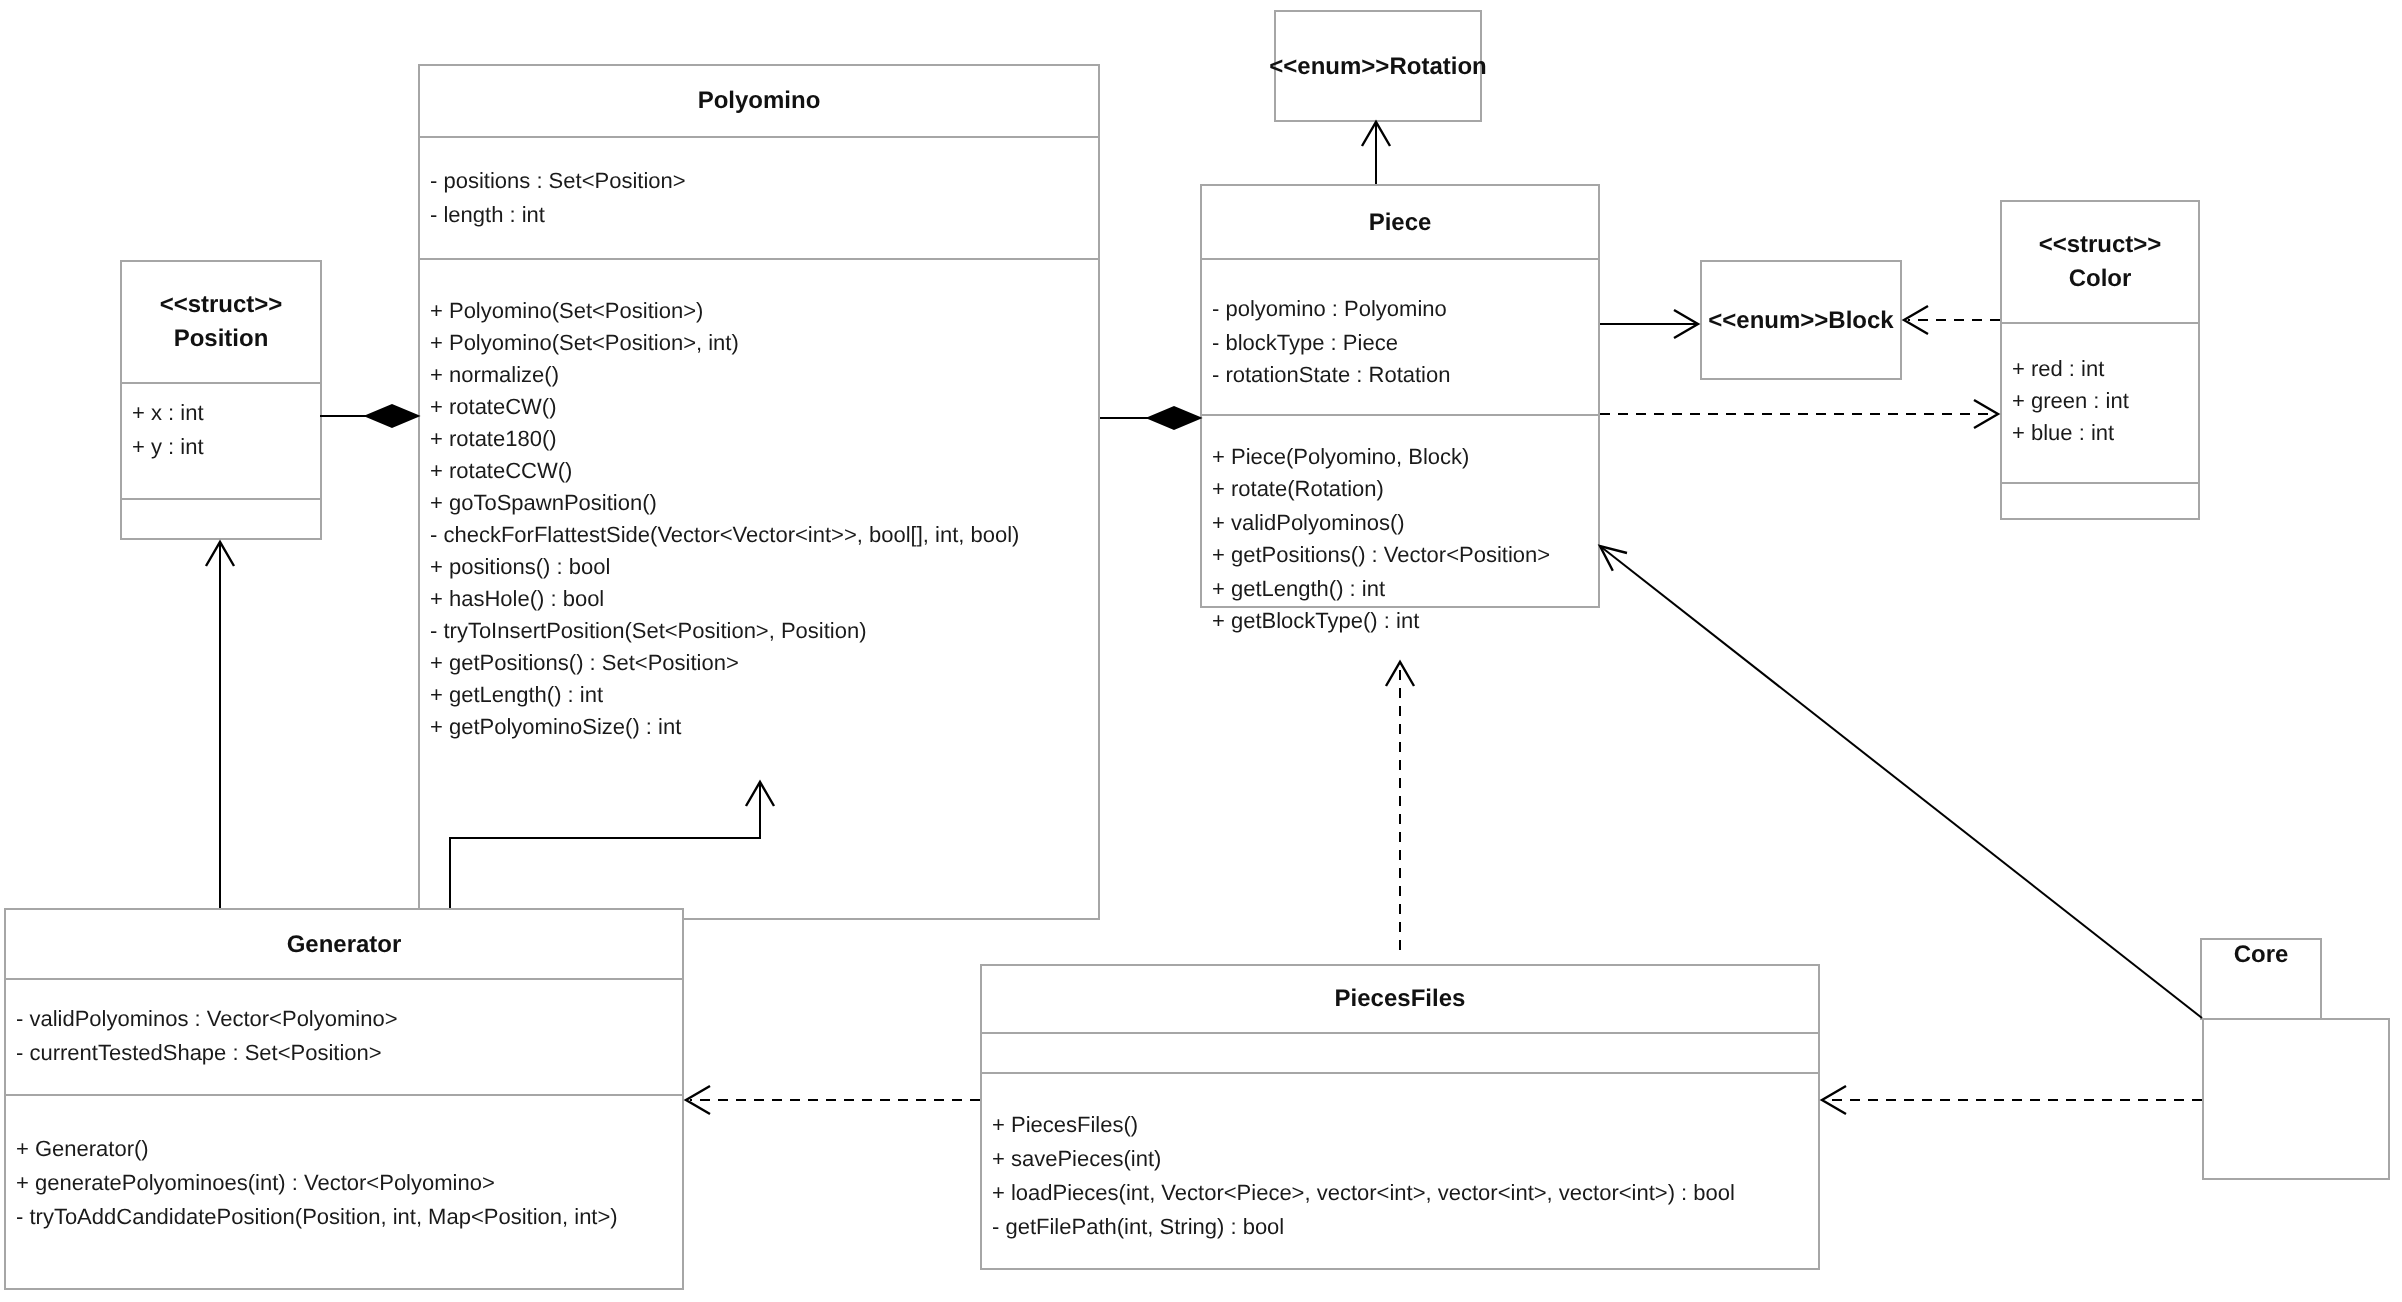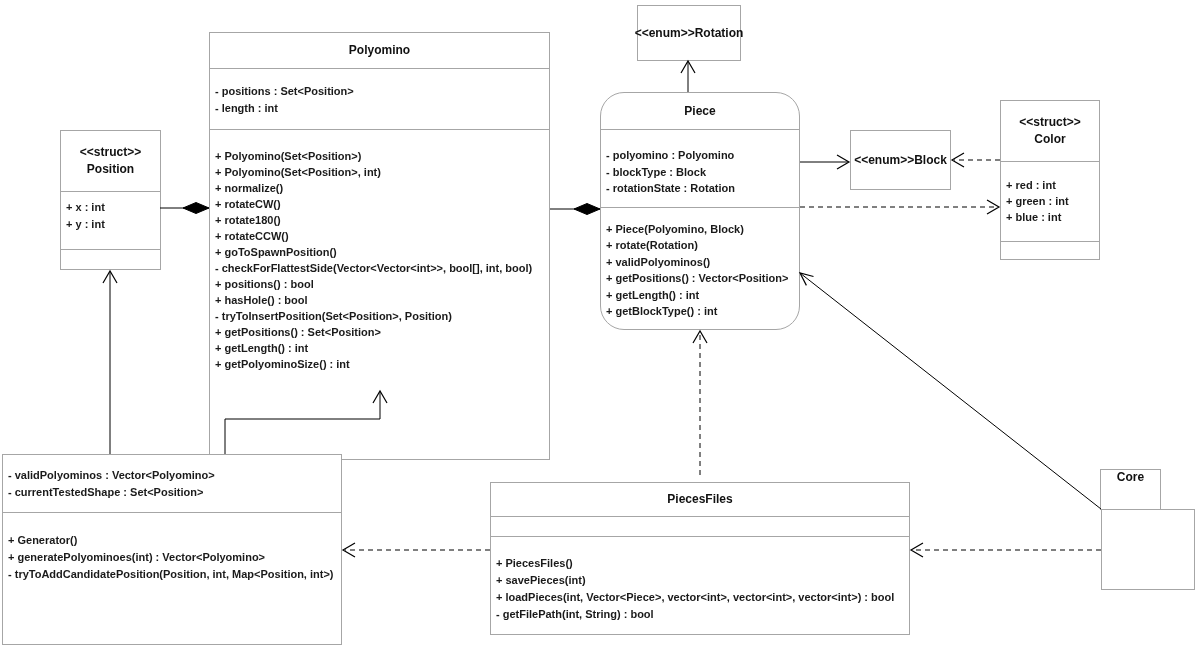--- a/index.html
+++ b/index.html
@@ -10,21 +10,21 @@
   .uml-class{
     position:absolute;box-sizing:border-box;background:#ffffff;
     border:1px solid #a6a6a6;font-size:11px;
   }
   .uml-title{
     box-sizing:border-box;display:flex;flex-direction:column;align-items:center;justify-content:center;
     font-weight:bold;font-size:12px;border-bottom:1px solid #a6a6a6;line-height:17px;color:#111;
   }
   .uml-section{box-sizing:border-box;border-bottom:1px solid #a6a6a6;overflow:hidden;}
   .uml-section:last-child{border-bottom:none;}
-  .member{white-space:pre;padding-left:5px;color:#1a1a1a;font-weight:bold;}
+  .member{white-space:pre;padding-left:5px;color:#1a1a1a;}
   .stereo-box{
     position:absolute;box-sizing:border-box;background:#fff;border:1px solid #a6a6a6;
     display:flex;flex-direction:row;align-items:center;justify-content:center;
     font-weight:bold;font-size:12px;line-height:17px;color:#111;
   }
   .pkg-tab{
     position:absolute;box-sizing:border-box;background:#fff;border:1px solid #a6a6a6;
     display:flex;align-items:flex-start;justify-content:center;font-weight:bold;font-size:12px;color:#111;
   }
   .pkg-body{position:absolute;box-sizing:border-box;background:#fff;border:1px solid #a6a6a6;}
@@ -75,27 +75,27 @@
         <div class="member">+ getLength() : int</div>
         <div class="member">+ getPolyominoSize() : int</div>
       </div>
   </div>
 
   <div class="stereo-box" style="left:637px;top:5px;width:104px;height:56px;">
     <span>&lt;&lt;enum&gt;&gt;</span>
     <span>Rotation</span>
   </div>
 
-  <div class="uml-class" style="left:600px;top:92px;width:200px;height:238px;border-radius:24px;">
+  <div class="uml-class" style="left:600px;top:92px;width:200px;height:212px;">
     <div class="uml-title" style="height:37px">
       <span>Piece</span>
     </div>
     <div class="uml-section" style="height:78px;padding-top:17px;line-height:16.5px;">
         <div class="member">- polyomino : Polyomino</div>
-        <div class="member">- blockType : Block</div>
+        <div class="member">- blockType : Piece</div>
         <div class="member">- rotationState : Rotation</div>
       </div>
     <div class="uml-section" style="height:121px;padding-top:13px;line-height:16.4px;">
         <div class="member">+ Piece(Polyomino, Block)</div>
         <div class="member">+ rotate(Rotation)</div>
         <div class="member">+ validPolyominos()</div>
         <div class="member">+ getPositions() : Vector&lt;Position&gt;</div>
         <div class="member">+ getLength() : int</div>
         <div class="member">+ getBlockType() : int</div>
       </div>
@@ -113,20 +113,23 @@
     </div>
     <div class="uml-section" style="height:80px;padding-top:15px;line-height:16px;">
         <div class="member">+ red : int</div>
         <div class="member">+ green : int</div>
         <div class="member">+ blue : int</div>
       </div>
     <div class="uml-section" style="height:16px;"></div>
   </div>
 
   <div class="uml-class" style="left:2px;top:454px;width:340px;height:191px;">
+    <div class="uml-title" style="height:35px">
+      <span>Generator</span>
+    </div>
     <div class="uml-section" style="height:58px;padding-top:12px;line-height:17px;">
         <div class="member">- validPolyominos : Vector&lt;Polyomino&gt;</div>
         <div class="member">- currentTestedShape : Set&lt;Position&gt;</div>
       </div>
     <div class="uml-section" style="height:96px;padding-top:19px;line-height:17px;">
         <div class="member">+ Generator()</div>
         <div class="member">+ generatePolyominoes(int) : Vector&lt;Polyomino&gt;</div>
         <div class="member">- tryToAddCandidatePosition(Position, int, Map&lt;Position, int&gt;)</div>
       </div>
   </div>

